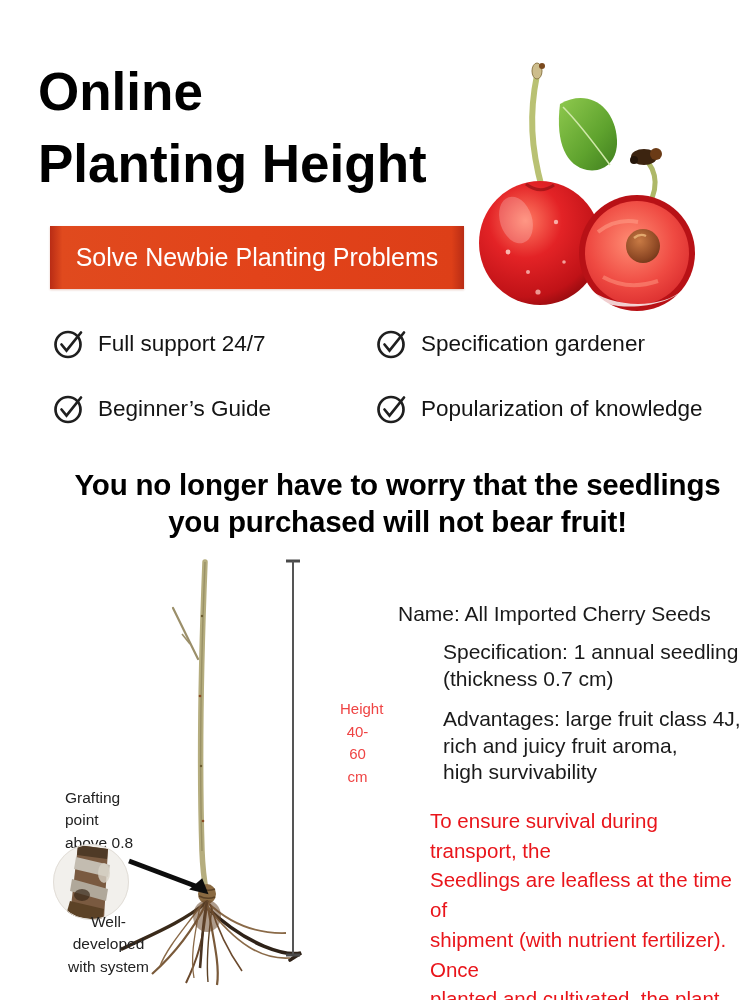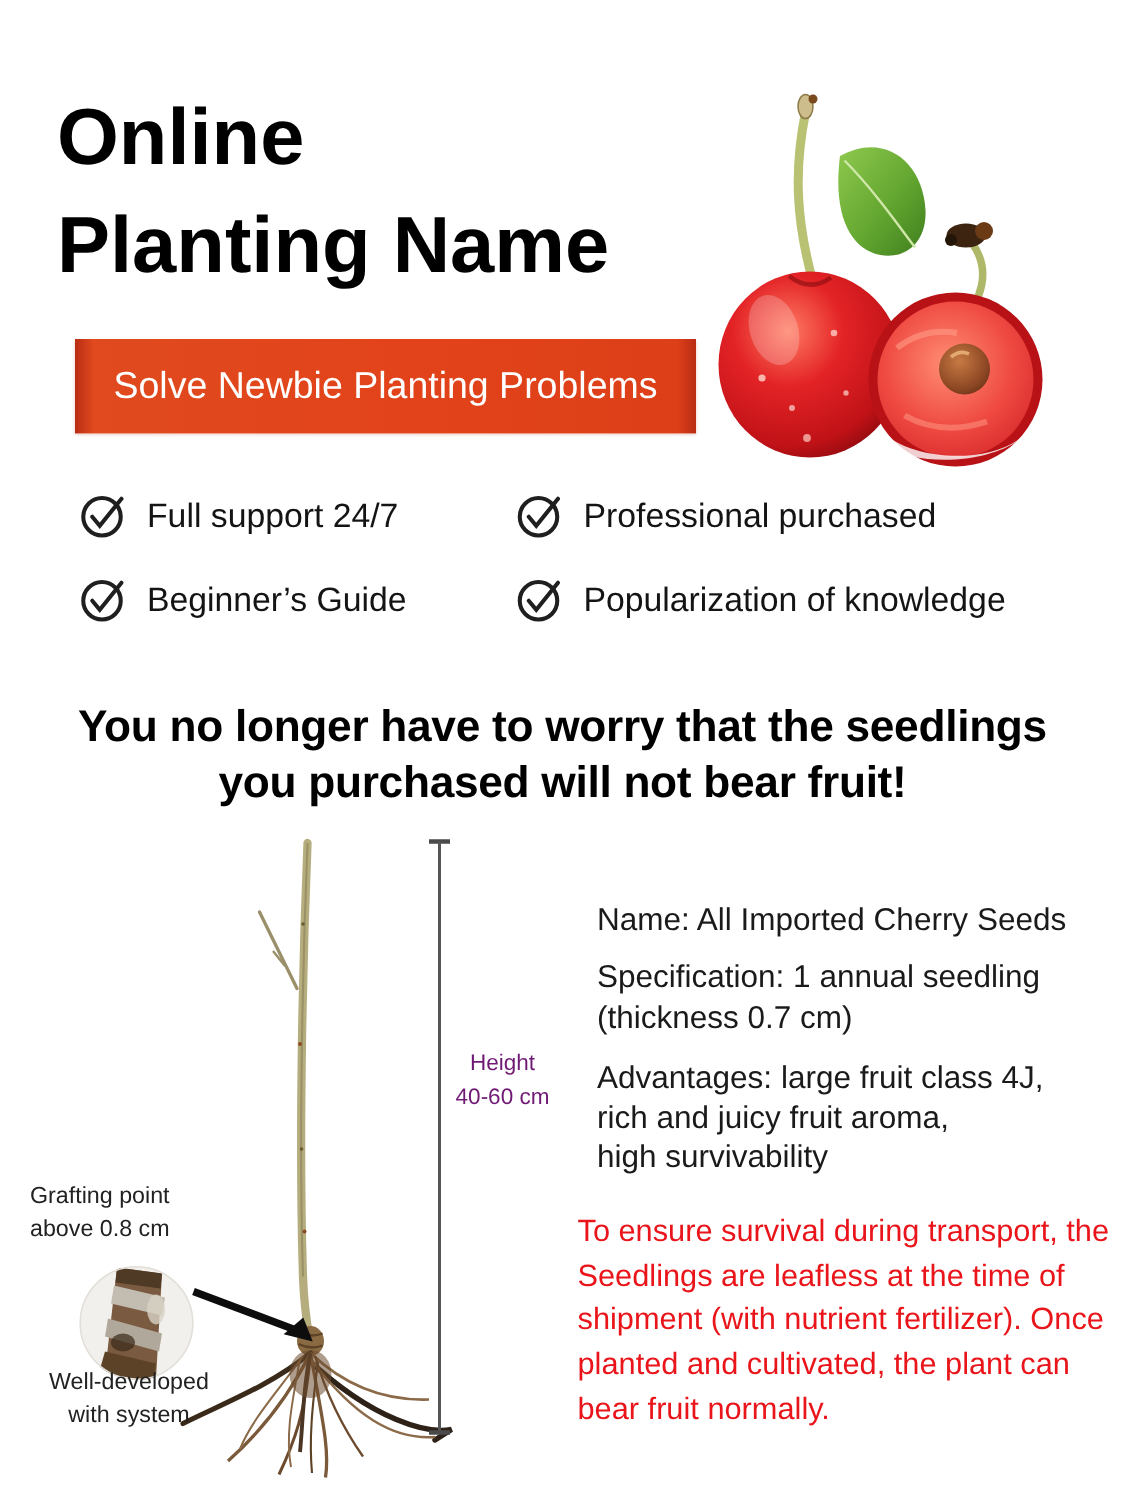--- a/index.html
+++ b/index.html
@@ -1,21 +1,21 @@
 <!DOCTYPE html>
 <html><head>
 <meta charset="utf-8">
 <style>
   * { margin:0; padding:0; box-sizing:border-box; }
   html,body { background:#ffffff; }
   .page {
     position:relative; width:750px; height:1000px; background:#ffffff;
     font-family:"Liberation Sans", sans-serif; color:#111; overflow:hidden;
   }
-  .preline { white-space:pre-line; }
+  .preline { white-space:pre-line;padding-left:45px; }
 
   
   .title {
     position:absolute; left:38px; top:56px;
     font-size:53px; font-weight:bold; line-height:1.35; color:#000; letter-spacing:0;
   }
 
   
   .cherries { position:absolute; left:468px; top:62px; width:240px; height:250px; }
 
@@ -23,38 +23,38 @@
   .banner {
     position:absolute; left:50px; top:226px; width:414px; height:63px;
     background:linear-gradient(90deg,#b92c15 0%, #e04a1e 3%, #e2431a 50%, #dd3f18 97%, #b92c15 100%);
     display:flex; align-items:center; justify-content:center;
     color:#ffffff; font-size:25px; box-shadow:0 1px 2px rgba(150,40,10,.25);
   }
 
   
   .features {
     position:absolute; left:52px; top:327px; width:668px;
-    display:grid; grid-template-columns:291px auto; row-gap:23px; column-gap:0;
+    display:grid; grid-template-columns:291px auto; row-gap:23px; column-gap:0;gap:32px;
   }
   .feature { display:flex; align-items:center; gap:13px; }
   .feature svg { flex:0 0 auto; }
   .feature .label { font-size:22.5px; color:#141414; }
 
   
   .headline {
     position:absolute; left:0; top:467px; width:750px; text-align:center;
     font-size:29.5px; font-weight:bold; line-height:1.24; letter-spacing:-0.2px; color:#000;
   }
 
   
   .seedling { position:absolute; left:90px; top:556px; width:220px; height:430px; }
   .measure  { position:absolute; left:284px; top:558px; width:18px; height:400px; }
   .height-label {
     position:absolute; left:295px; top:698px; width:80px; text-align:center;
-    font-size:15px; line-height:1.5; color:#701a75;
+    font-size:15px; line-height:1.5; color:#ef4444;
   }
   .graft-label {
     position:absolute; left:20px; top:787px; width:134px; 
     font-size:15.5px; line-height:1.45; color:#222;
   }
   .root-label {
     position:absolute; left:16px; top:911px; width:140px; text-align:center;
     font-size:15.5px; line-height:1.45; color:#222;
   }
   .closeup { position:absolute; left:52px; top:843px; width:78px; height:78px; }
@@ -72,21 +72,21 @@
     color:#e9151b; font-size:20.5px; line-height:1.45;
   }
 </style>
 </head>
 <body>
 
 <div class="page">
 
   <div class="title">
     <div>Online</div>
-    <div>Planting Name</div>
+    <div>Planting Height</div>
   </div>
 
   <svg class="cherries" viewBox="0 0 240 250" aria-hidden="true">
     <defs>
       <radialGradient id="wholeGrad" cx="38%" cy="32%" r="75%">
         <stop offset="0%" stop-color="#ff7a62"></stop>
         <stop offset="40%" stop-color="#e32326"></stop>
         <stop offset="82%" stop-color="#c01217"></stop>
         <stop offset="100%" stop-color="#8f0a0e"></stop>
       </radialGradient>
@@ -148,21 +148,21 @@
         <circle cx="16" cy="17.5" r="12.5" fill="none" stroke="#1f1f1f" stroke-width="2.7"></circle>
         <path d="M9.5,17.5 L14.5,23.5 L29,5.5" fill="none" stroke="#1f1f1f" stroke-width="2.7" stroke-linecap="round"></path>
       </svg>
       <span class="label">Full support 24/7</span>
     </div>
     <div class="feature">
       <svg width="33" height="33" viewBox="0 0 33 33" aria-hidden="true">
         <circle cx="16" cy="17.5" r="12.5" fill="none" stroke="#1f1f1f" stroke-width="2.7"></circle>
         <path d="M9.5,17.5 L14.5,23.5 L29,5.5" fill="none" stroke="#1f1f1f" stroke-width="2.7" stroke-linecap="round"></path>
       </svg>
-      <span class="label">Professional purchased</span>
+      <span class="label">Specification gardener</span>
     </div>
     <div class="feature">
       <svg width="33" height="33" viewBox="0 0 33 33" aria-hidden="true">
         <circle cx="16" cy="17.5" r="12.5" fill="none" stroke="#1f1f1f" stroke-width="2.7"></circle>
         <path d="M9.5,17.5 L14.5,23.5 L29,5.5" fill="none" stroke="#1f1f1f" stroke-width="2.7" stroke-linecap="round"></path>
       </svg>
       <span class="label">Beginner’s Guide</span>
     </div>
     <div class="feature">
       <svg width="33" height="33" viewBox="0 0 33 33" aria-hidden="true">

